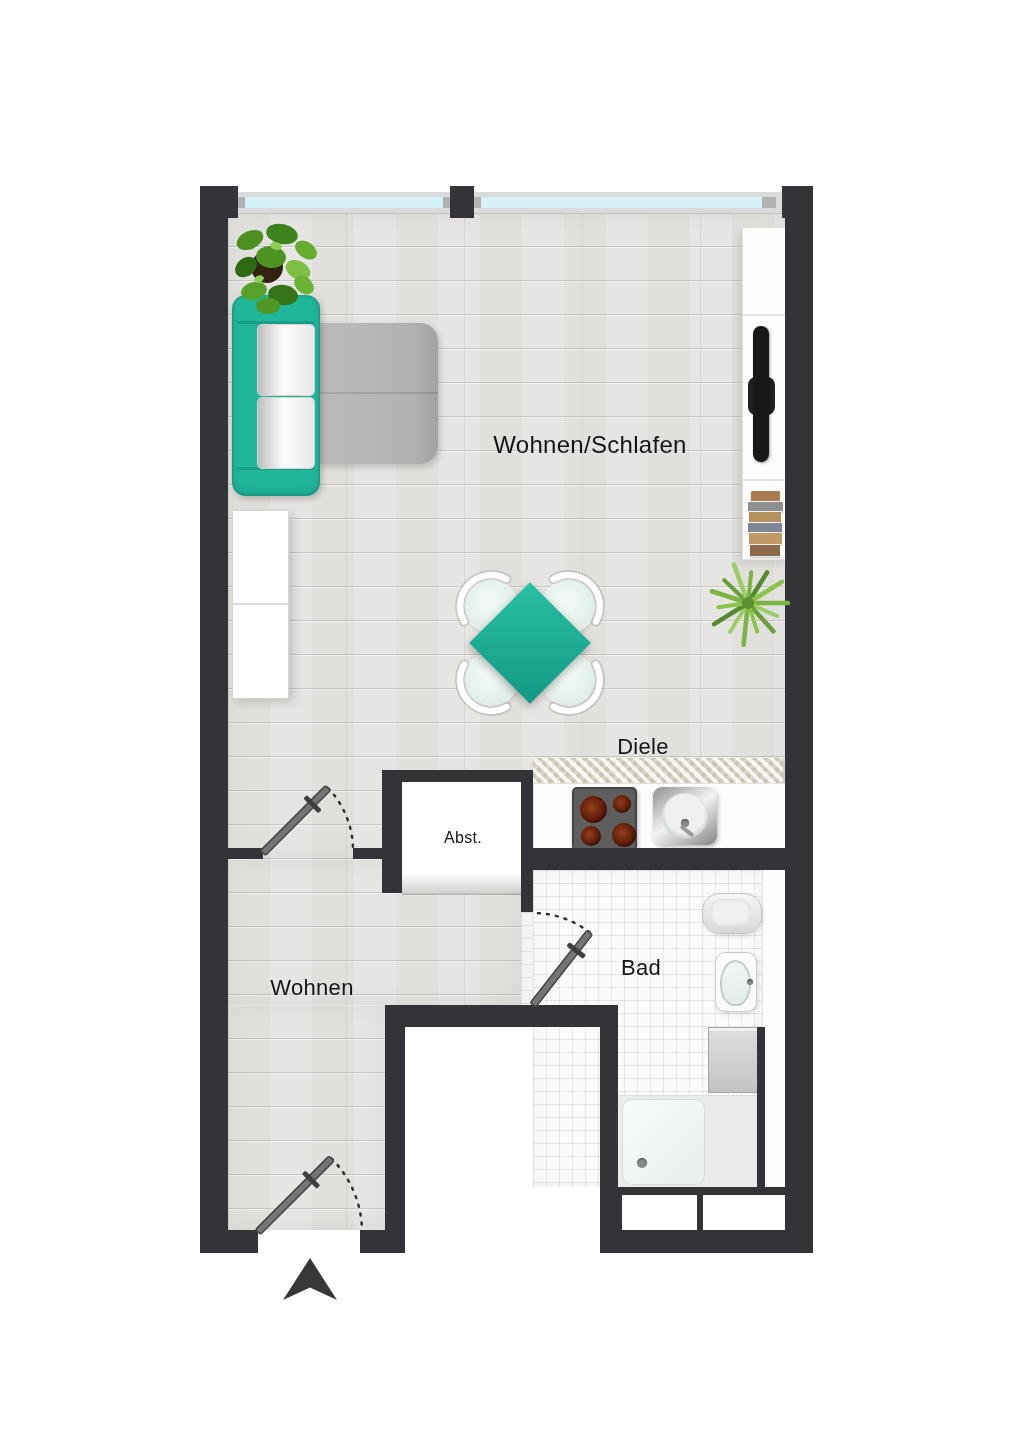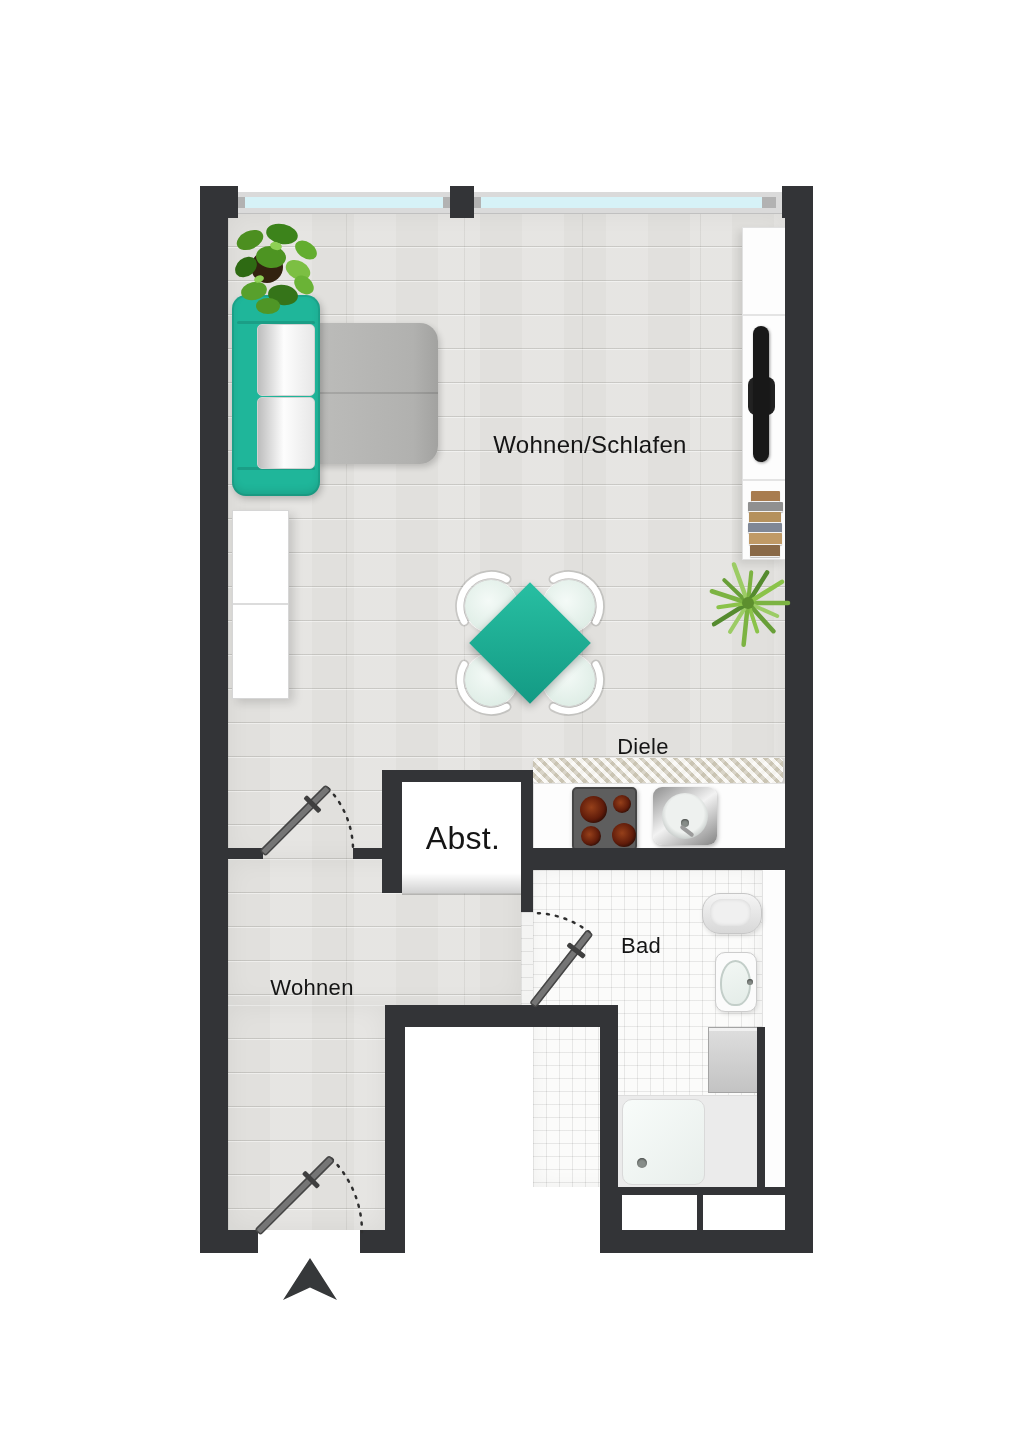--- a/index.html
+++ b/index.html
@@ -243,17 +243,17 @@
       <path d="M 331.5 1158.5 A 104 104 0 0 1 362 1232" fill="none" stroke="#2f2f2f" stroke-width="2.5" stroke-dasharray="2 7" stroke-linecap="round"></path>
       <rect x="258" y="1228.5" width="104" height="7" rx="2" fill="#757575" stroke="#454545" stroke-width="1.5" transform="rotate(-45 258 1232)"></rect>
       <rect x="330" y="1222" width="5" height="21" rx="1.5" fill="#3f3f3f" transform="rotate(-45 258 1232)"></rect>
     </g>
   </svg>
 
   <div class="arrow" style="left:283px;top:1258px;width:54px;height:42px;"></div>
 
   <div class="label" style="left:590px;top:445px;font-size:24px;">Wohnen/Schlafen</div>
   <div class="label" style="left:643px;top:747px;">Diele</div>
-  <div class="label" style="left:463px;top:838px;font-size:32px;">Abst.</div>
-  <div class="label" style="left:641px;top:946px;">Bad</div>
+  <div class="label" style="left:463px;top:838px;font-size:16px;">Abst.</div>
+  <div class="label" style="left:641px;top:968px;">Bad</div>
   <div class="label" style="left:312px;top:988px;">Wohnen</div>
 
 </div>
 
 </body></html>

